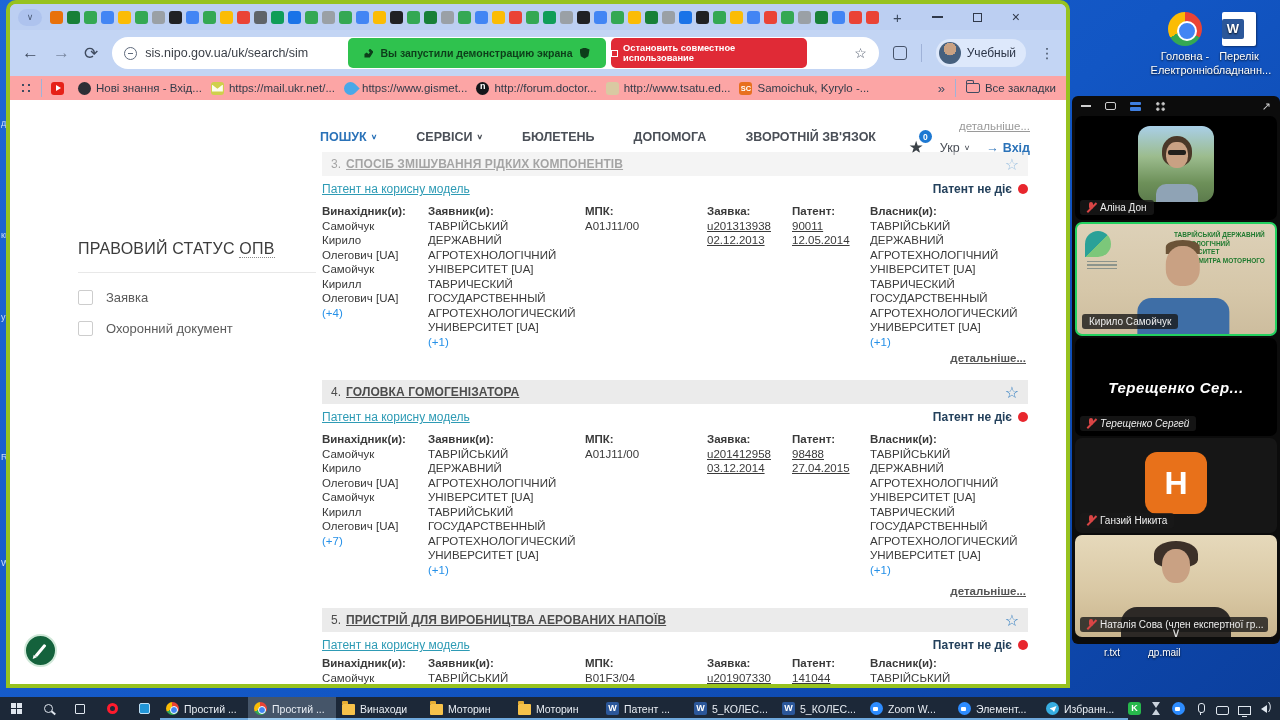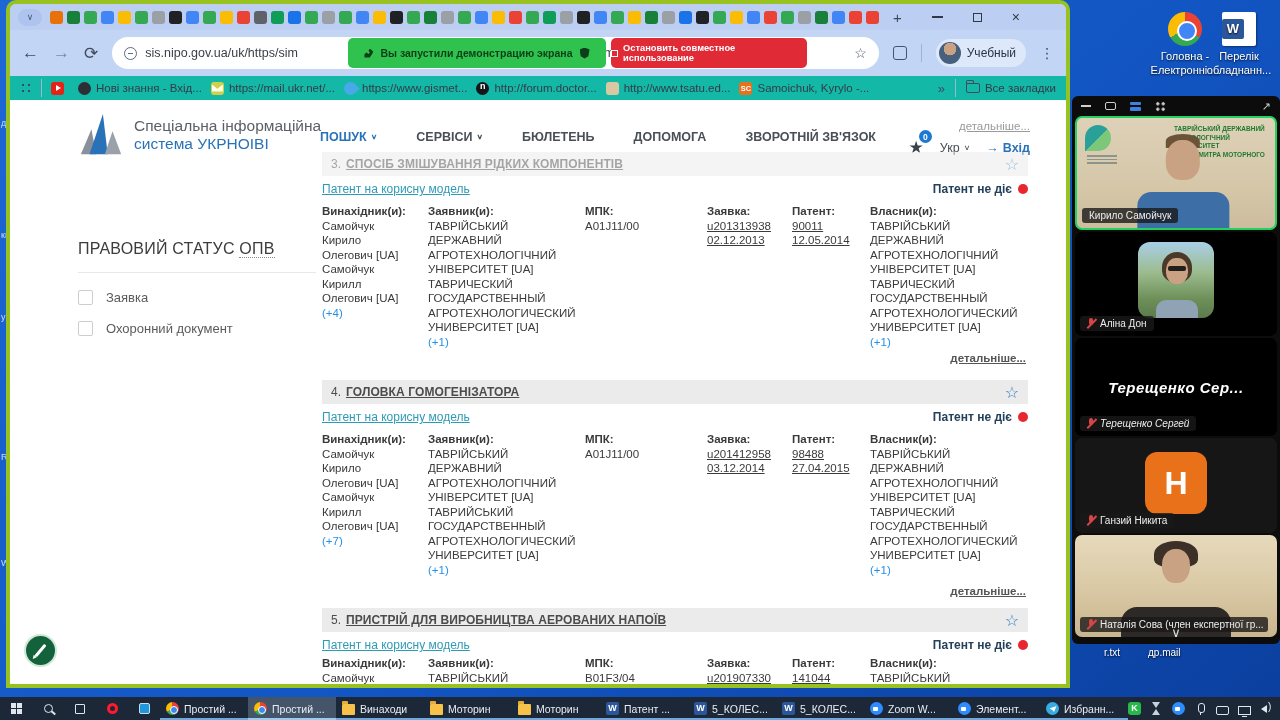--- a/index.html
+++ b/index.html
@@ -56,21 +56,21 @@
              display:flex; align-items:center; justify-content:center; gap:5px; }
   .ban-red .stop { width:7px; height:7px; border:1.6px solid #fff; flex:0 0 auto; }
   .ext-ico { width:14px; height:14px; border:1.5px solid #46536a; border-radius:3px; position:relative; }
   .tb-sep { width:1px; height:18px; background:#9fb2d8; }
   .profile-chip { height:28px; background:#dde8fb; border-radius:14px; display:flex; align-items:center;
                   gap:6px; padding:0 10px 0 3px; font-size:12px; color:#2c3548; }
   .pc-av { width:22px; height:22px; border-radius:50%;
            background:radial-gradient(circle at 50% 32%,#c9a183 0 34%,#46607e 35% 100%); }
   .kebab { color:#3e4a5e; font-size:14px; letter-spacing:0; }
 
-  .bookmarks { height:24px; background:#14b8a6; display:flex; align-items:center; padding:0 10px; gap:9px;
+  .bookmarks { height:24px; background:#fca5a5; display:flex; align-items:center; padding:0 10px; gap:9px;
                font-size:11.5px; color:#333b49; }
   .bm { display:flex; align-items:center; gap:5px; white-space:nowrap; }
   .bm-ico { width:13px; height:13px; border-radius:3px; flex:0 0 auto; position:relative; }
   .apps-grid { width:12px; height:12px; flex:0 0 auto;
      background:radial-gradient(circle,#3f4b61 1.3px,transparent 1.5px) 0 0/6px 6px; }
   .i-youtube { background:#e62117; } .i-youtube::after{ content:""; position:absolute; left:4.5px; top:3.5px;
      border-left:5px solid #fff; border-top:3px solid transparent; border-bottom:3px solid transparent;}
   .i-dark { background:#2d2f36; border-radius:50%; }
   .i-mail { background:#cfd04c; } .i-mail::after{ content:""; position:absolute; left:1px; top:3px; width:11px; height:7px;
      background:#fdfdec; clip-path:polygon(0 0,50% 60%,100% 0,100% 100%,0 100%);}
@@ -324,21 +324,21 @@
       <span class="wc-close">×</span>
     </div>
   </div>
 
   <div class="toolbar">
     <span class="navarrow">←</span>
     <span class="navarrow dim">→</span>
     <span class="navarrow">⟳</span>
     <div class="omnibox">
       <span class="site-info"></span>
-      <span class="url-left">sis.nipo.gov.ua/uk/https/sim</span>
+      <span class="url-left">sis.nipo.gov.ua/uk/search/sim</span>
       <span class="url-right">m_type=6&amp;form-0-...</span>
       <span class="omni-star">☆</span>
     </div>
     <div class="banners">
       <div class="ban-green">
         <span class="ph"></span>
         <span>Вы запустили демонстрацию экрана</span>
         <span class="shield"></span>
       </div>
       <div class="ban-red">
@@ -392,31 +392,20 @@
       <span class="bm">
           <span class="folder-ico"></span>
           <span>Все закладки</span>
         </span>
     </div>
   </div>
 
   <div class="page">
 
     <div class="site-header">
-      <div class="logo">
-        <svg width="46" height="46" viewBox="0 0 48 48">
-          <polygon points="3,44 14,18 19,44" fill="#8a9099"></polygon>
-          <polygon points="12,44 26,2 31,44" fill="#2a72b8"></polygon>
-          <polygon points="28,44 36,20 45,44" fill="#9aa1a8"></polygon>
-        </svg>
-        <div class="logo-text">
-          <div class="l1">Спеціальна інформаційна</div>
-          <div class="l2">система УКРНОІВІ</div>
-        </div>
-      </div>
       <div class="mainnav">
         <span class="nav-item active">
             <span>ПОШУК</span>
             <span class="cv">∨</span>
           </span>
         <span class="nav-item">
             <span>СЕРВІСИ</span>
             <span class="cv">∨</span>
           </span>
         <span class="nav-item">
@@ -595,44 +584,44 @@
     <span class="zi-min"></span>
     <span class="zi-spk"></span>
     <span class="zi-list">
         <span></span>
         <span></span>
       </span>
     <span class="zi-grid"></span>
     <span class="zi-exp">↗</span>
   </div>
   <div class="tiles">
+    <div class="tile t-avatar">
+      <div class="av-photo">
+        <span class="hair"></span>
+          <span class="face"></span>
+          <span class="shades"></span>
+          <span class="torso"></span>
+      </div>
+      <div class="nameplate">
+          <span class="mic"></span>
+          <span>Аліна Дон</span>
+        </div>
+    </div>
     <div class="tile t-video1">
       <span class="uni-logo"></span>
       <div class="uni-banner pre">ТАВРІЙСЬКИЙ ДЕРЖАВНИЙ
 ТЕХНОЛОГІЧНИЙ УНІВЕРСИТЕТ
 ІМЕНІ ДМИТРА МОТОРНОГО</div>
       <span class="p1-body"></span>
       <span class="p1-hair"></span>
       <span class="p1-head"></span>
       <div class="nameplate">
           <span>Кирило Самойчук</span>
         </div>
     </div>
-    <div class="tile t-avatar">
-      <div class="av-photo">
-        <span class="hair"></span>
-          <span class="face"></span>
-          <span class="shades"></span>
-          <span class="torso"></span>
-      </div>
-      <div class="nameplate">
-          <span class="mic"></span>
-          <span>Аліна Дон</span>
-        </div>
-    </div>
     <div class="tile t-name">
       <span class="bigname">Терещенко  Сер...</span>
       <div class="nameplate">
           <span class="mic"></span>
           <span>Терещенко Сергей</span>
         </div>
     </div>
     <div class="tile t-initial">
       <span class="init-sq">H</span>
       <div class="nameplate">

